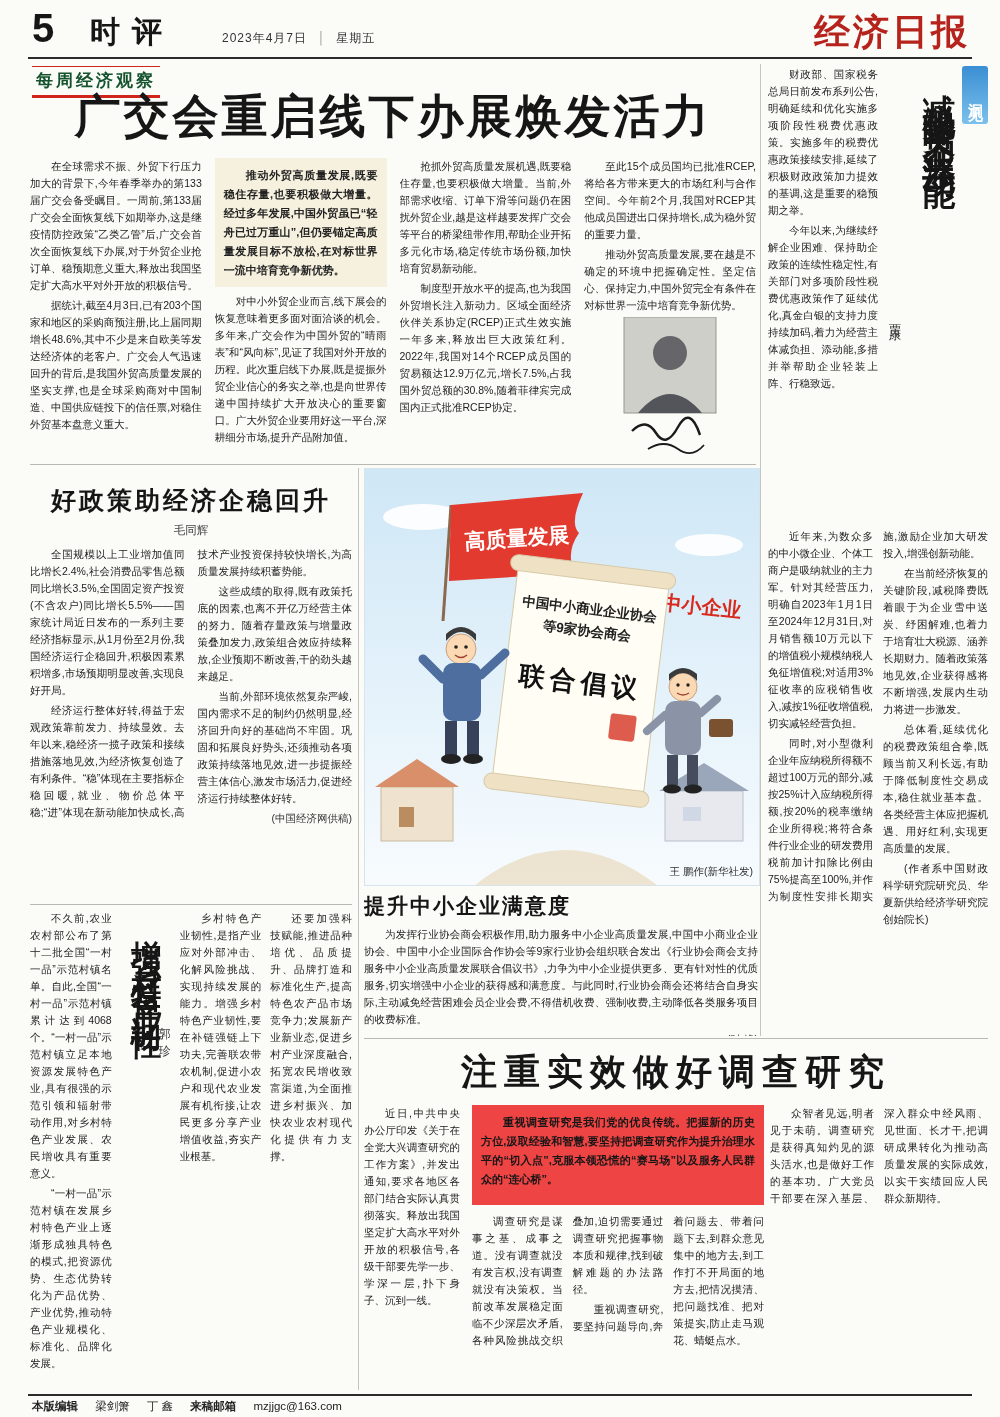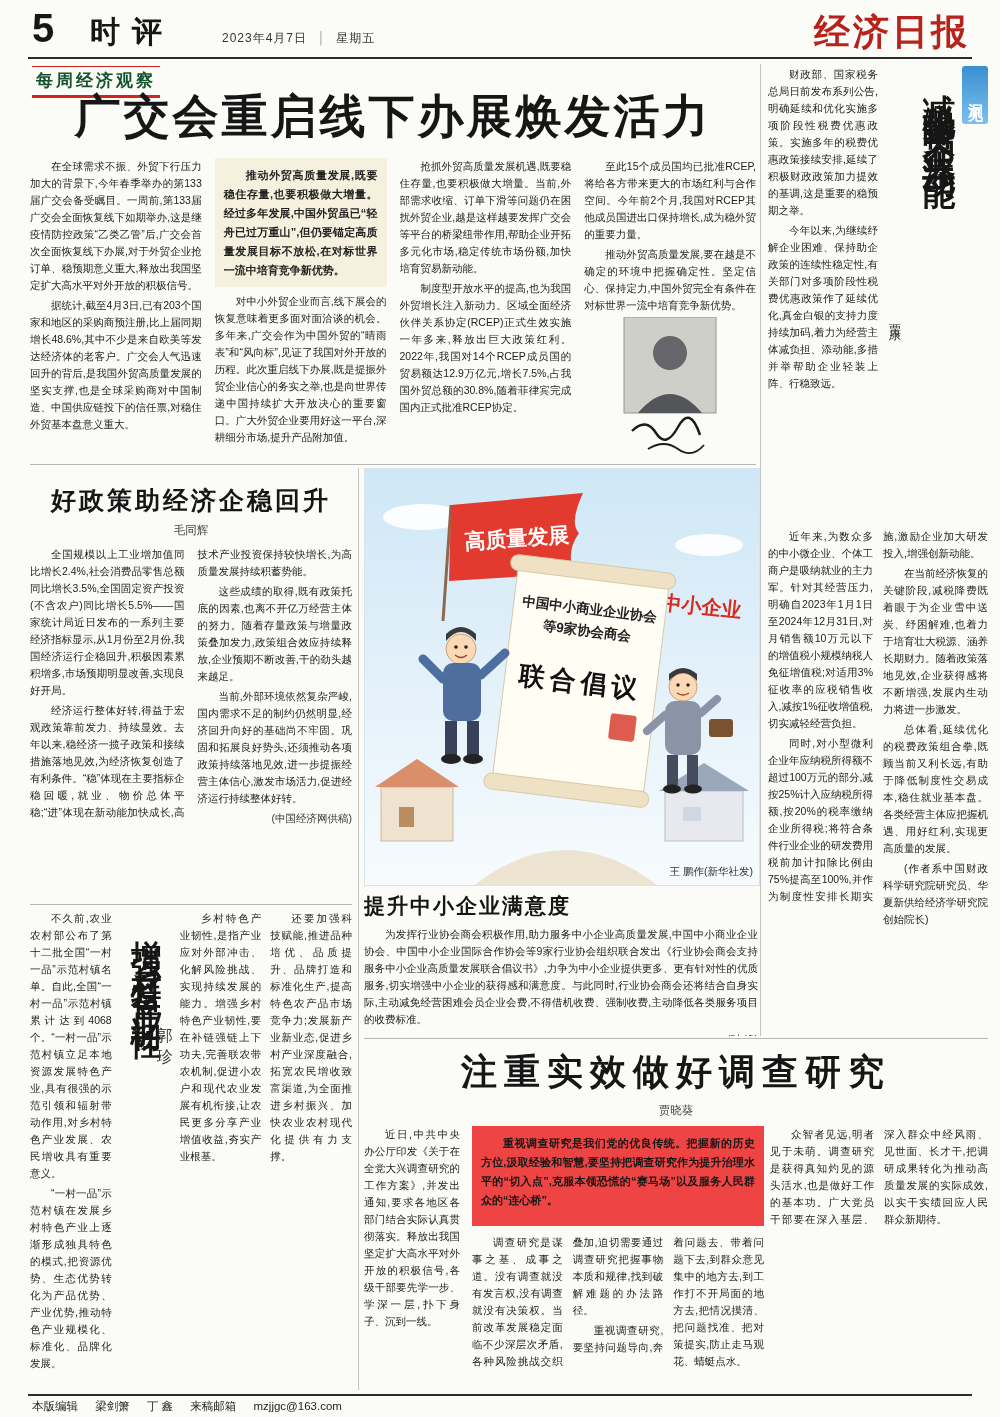--- a/index.html
+++ b/index.html
@@ -38,21 +38,21 @@
   .art2 .cols{column-count:2;column-gap:13px;height:332px;}
   
   .cartoon{position:absolute;left:364px;top:468px;width:394px;height:416px;overflow:hidden;border:1px solid #d8e4ec;}
   .caption{position:absolute;left:364px;top:890px;width:394px;height:146px;overflow:hidden;}
   .caption .t{font-size:21px;font-weight:900;letter-spacing:2px;margin:2px 0 6px;}
   
   .art3{position:absolute;left:30px;top:910px;width:322px;height:480px;display:flex;gap:9px;overflow:hidden;}
   .art3 .c{width:82px;overflow:hidden;}
   .art3 .midt{width:50px;display:flex;flex-direction:column;align-items:center;}
   .vtitle3{writing-mode:vertical-rl;font-size:30px;font-weight:900;letter-spacing:10px;margin-top:6px;}
-  .vauthor3{font-size:16px;color:#333;margin-top:10px;letter-spacing:2px;margin-left:40px;}
+  .vauthor3{font-size:12px;color:#333;margin-top:10px;letter-spacing:2px;margin-left:40px;}
   
   .art4{position:absolute;left:364px;top:1042px;width:624px;height:350px;overflow:hidden;}
   .art4 .t{text-align:center;font-size:36px;font-weight:900;letter-spacing:7px;margin-top:6px;}
   .art4-body{position:relative;margin-top:8px;height:264px;}
   .a4c1{position:absolute;left:0;top:0;width:96px;height:264px;}
   .quote4{position:absolute;left:108px;top:0;width:274px;height:84px;background:#ef4444;
           padding:8px 9px;font-size:11px;font-weight:bold;line-height:1.72;text-align:justify;text-indent:2em;overflow:hidden;}
   .a4mid{position:absolute;left:108px;top:108px;width:292px;height:156px;column-count:3;column-gap:10px;}
   .a4right{position:absolute;left:406px;top:0;width:218px;height:264px;column-count:2;column-gap:10px;}
   
@@ -60,21 +60,21 @@
   .sbTitle{position:absolute;left:882px;top:66px;width:106px;height:456px;}
   .djlabel{position:absolute;right:0;top:0;width:26px;height:58px;border-radius:3px;
            background:linear-gradient(180deg,#3a8fd3,#7cc0ec);color:#fff;writing-mode:vertical-rl;
            font-size:15px;font-weight:bold;letter-spacing:4px;display:flex;align-items:center;justify-content:center;}
   .vtitleSB{position:absolute;left:34px;top:2px;writing-mode:vertical-rl;font-size:33px;font-weight:900;letter-spacing:9px;}
   .vauthorSB{position:absolute;left:4px;top:248px;writing-mode:vertical-rl;font-size:12.5px;color:#333;letter-spacing:3px;}
   .sbB{position:absolute;left:768px;top:528px;width:220px;height:488px;column-count:2;column-gap:10px;}
   
   .footer{position:absolute;left:32px;top:1399px;width:930px;font-size:11.5px;color:#222;}
   .footer span{margin-right:14px;}
-  .footer .lbl{font-weight:normal;}
+  .footer .lbl{font-weight:bold;}
 </style>
 </head>
 <body>
 
 <div class="page">
 
   <div class="header">
     <span class="pageno">5</span>
     <span class="section">时评</span>
     <span class="dateline">
@@ -228,21 +228,20 @@
     <div class="c txt">
       <p>乡村特色产业韧性,是指产业应对外部冲击、化解风险挑战、实现持续发展的能力。增强乡村特色产业韧性,要在补链强链上下功夫,完善联农带农机制,促进小农户和现代农业发展有机衔接,让农民更多分享产业增值收益,夯实产业根基。</p>
     </div>
     <div class="c txt">
       <p>还要加强科技赋能,推进品种培优、品质提升、品牌打造和标准化生产,提高特色农产品市场竞争力;发展新产业新业态,促进乡村产业深度融合,拓宽农民增收致富渠道,为全面推进乡村振兴、加快农业农村现代化提供有力支撑。</p>
     </div>
   </div>
 
   <div class="art4">
     <div class="t">注重实效做好调查研究</div>
-    <div class="byline">贾晓葵</div>
     <div class="art4-body">
       <div class="a4c1 txt">
         <p>近日,中共中央办公厅印发《关于在全党大兴调查研究的工作方案》,并发出通知,要求各地区各部门结合实际认真贯彻落实。释放出我国坚定扩大高水平对外开放的积极信号,各级干部要先学一步、学深一层,扑下身子、沉到一线。</p>
       </div>
       <div class="quote4">重视调查研究是我们党的优良传统。把握新的历史方位,汲取经验和智慧,要坚持把调查研究作为提升治理水平的“切入点”,克服本领恐慌的“赛马场”以及服务人民群众的“连心桥”。</div>
       <div class="a4mid txt">
         <p>调查研究是谋事之基、成事之道。没有调查就没有发言权,没有调查就没有决策权。当前改革发展稳定面临不少深层次矛盾,各种风险挑战交织叠加,迫切需要通过调查研究把握事物本质和规律,找到破解难题的办法路径。</p>
         <p>重视调查研究,要坚持问题导向,奔着问题去、带着问题下去,到群众意见集中的地方去,到工作打不开局面的地方去,把情况摸清、把问题找准、把对策提实,防止走马观花、蜻蜓点水。</p>
       </div>
       <div class="a4right txt">

